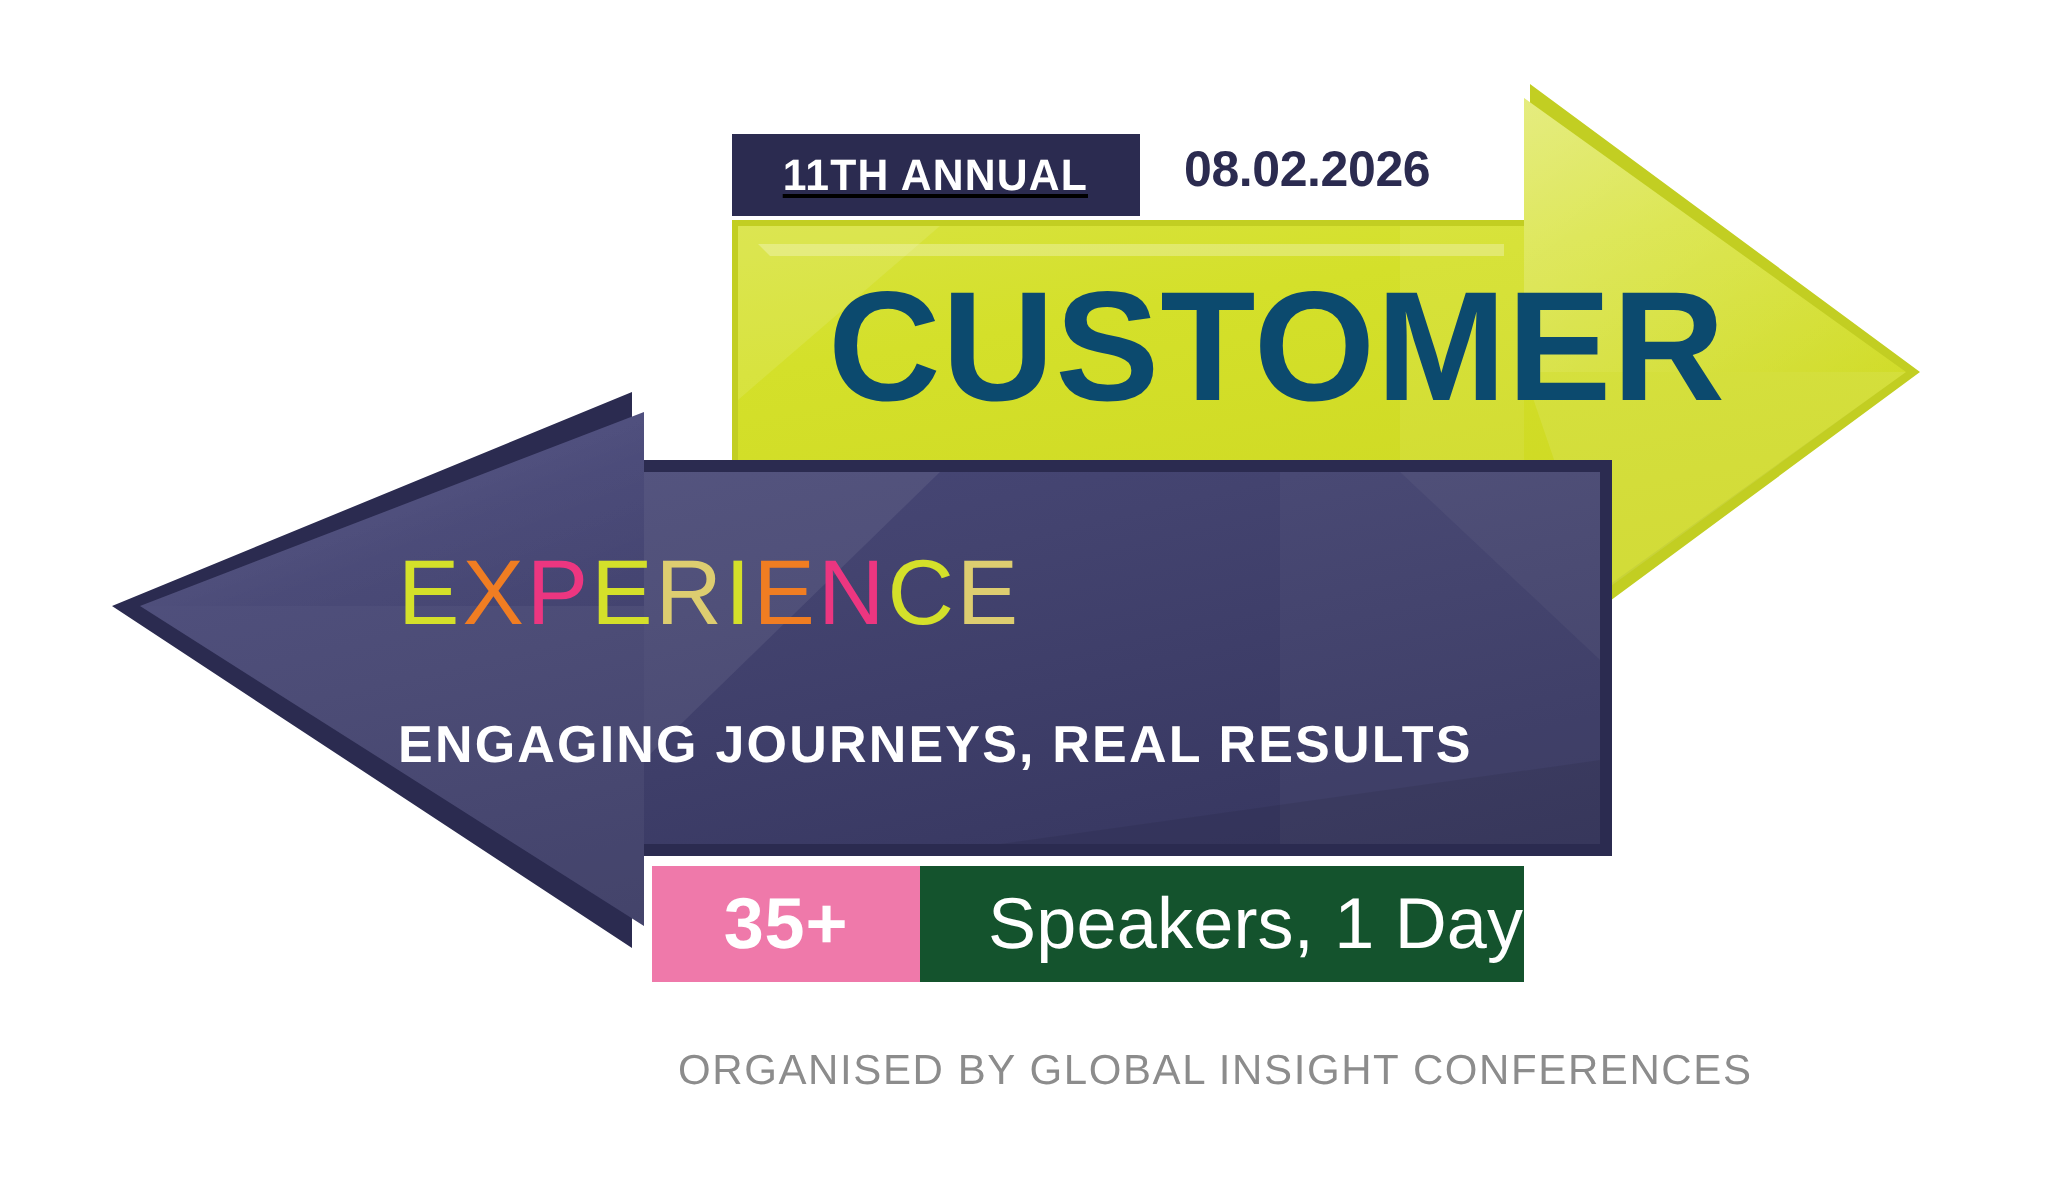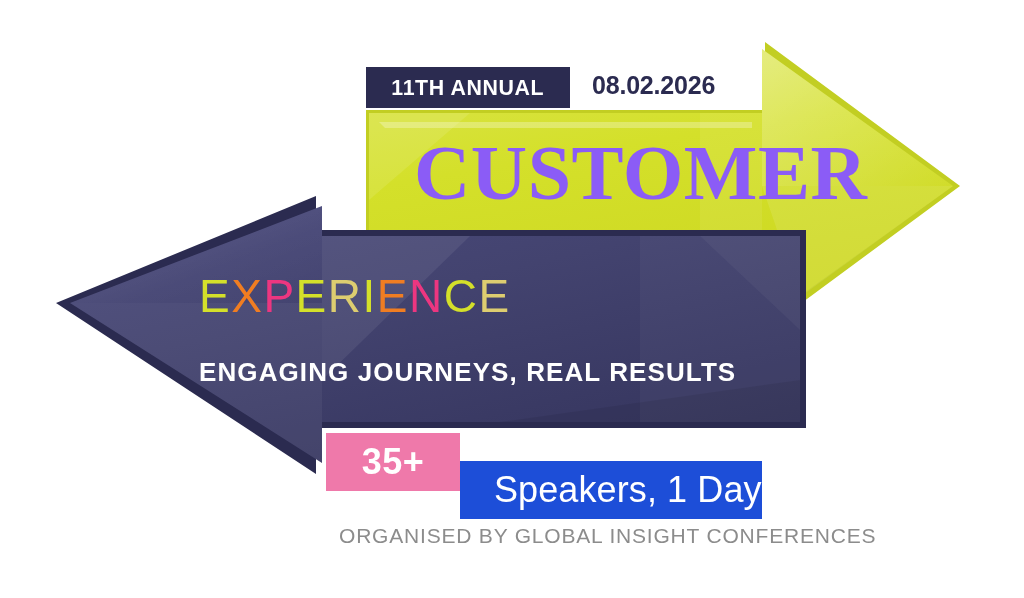--- a/index.html
+++ b/index.html
@@ -11,40 +11,39 @@
   #stage{position:absolute;inset:0;width:1024px;height:598px;}
   #logo-svg{position:absolute;left:0;top:0;width:1024px;height:598px;display:block;}
 
   
   .ov{position:absolute;white-space:nowrap;}
 
   
   #annual-badge{
     left:366px;top:67px;width:204px;height:41px;
     background:#2b2b50;
-    display:flex;align-items:center;justify-content:center;
+    display:flex;align-items:center;justify-content:center;text-decoration:underline;
   }
   #annual-badge .txt{
     color:#ffffff;font-size:22px;font-weight:bold;letter-spacing:0.6px;
     font-family:"Liberation Sans", sans-serif;
     transform:scaleX(0.97);
   }
 
   
   #event-date{
     left:592px;top:71px;
     color:#2b2b50;font-size:25px;font-weight:bold;letter-spacing:-0.2px;
   }
 
   
   #customer-word{
     left:414px;top:134px;
-    color:#8b5cf6;font-size:78px;font-weight:bold;letter-spacing:0.5px;
+    color:#0c4a6e;font-size:78px;font-weight:bold;letter-spacing:0.5px;
     line-height:1;
-    font-family:Liberation Serif, serif;
   }
 
   
   #experience-word{
     left:199px;top:273px;
     font-size:46px;font-weight:normal;letter-spacing:1.5px;line-height:1;
   }
   #experience-word span{display:inline-block;}
 
   
@@ -56,24 +55,24 @@
   
   #speakers-bar{
     left:326px;top:433px;width:436px;height:58px;display:flex;
   }
   #speakers-count{
     width:134px;height:100%;background:#ef79aa;
     display:flex;align-items:center;justify-content:center;
     color:#ffffff;font-size:36px;font-weight:bold;letter-spacing:0.4px;
   }
   #speakers-label{
-    flex:1;height:100%;background:#1d4ed8;
+    flex:1;height:100%;background:#14532d;
     display:flex;align-items:center;
     padding-left:34px;box-sizing:border-box;
-    color:#ffffff;font-size:36px;font-weight:normal;letter-spacing:0.1px;margin-top:28px;
+    color:#ffffff;font-size:36px;font-weight:normal;letter-spacing:0.1px;
   }
 
   
   #organiser{
     left:339px;top:512px;
     color:#8c8c8c;font-size:21px;font-weight:normal;letter-spacing:0.8px;margin-top:12px;
   }
 </style>
 </head>
 <body>

